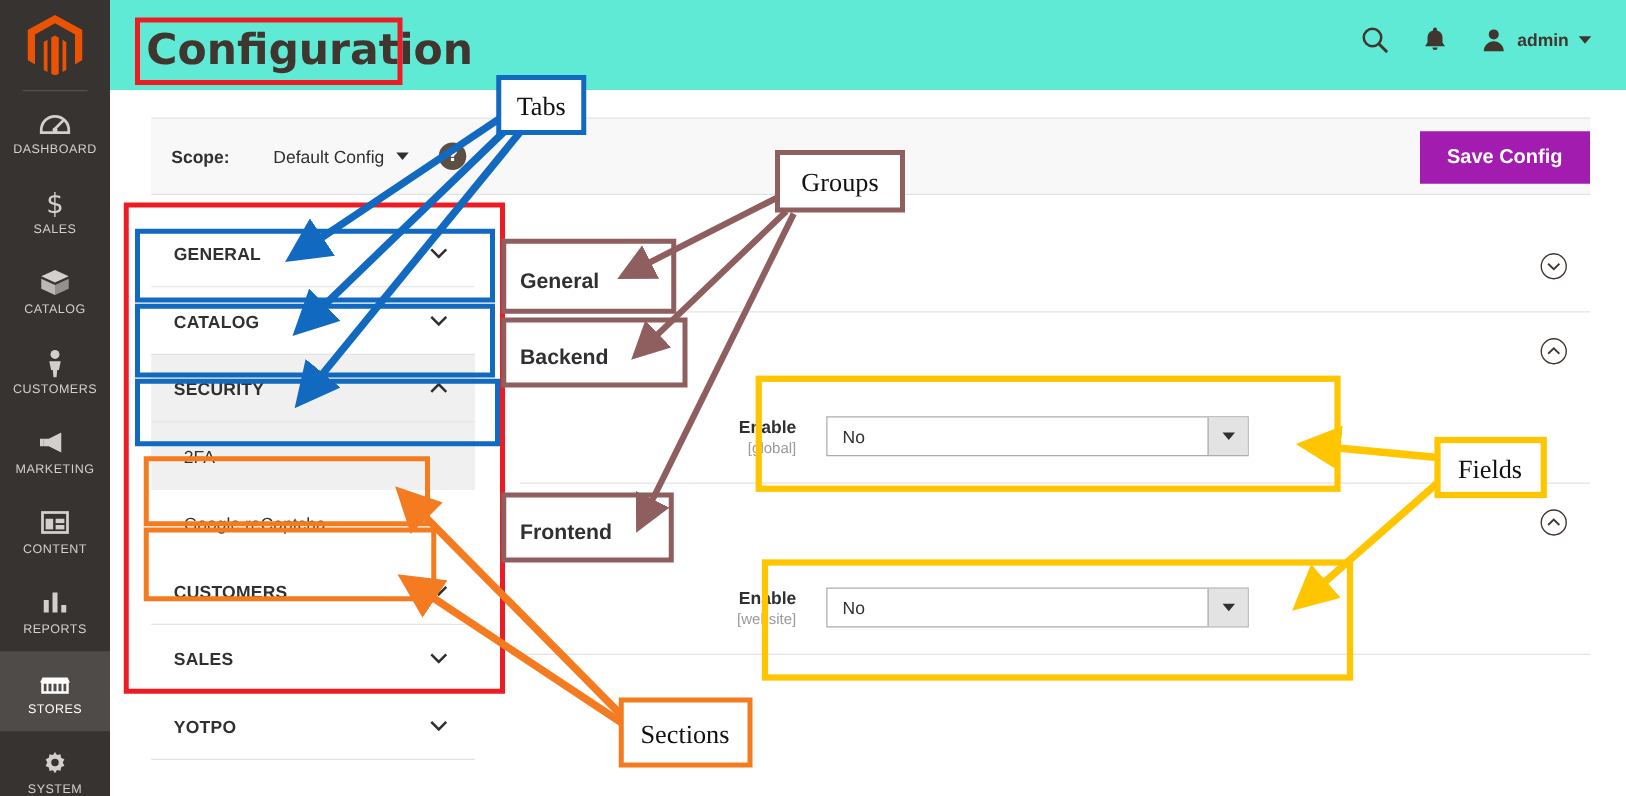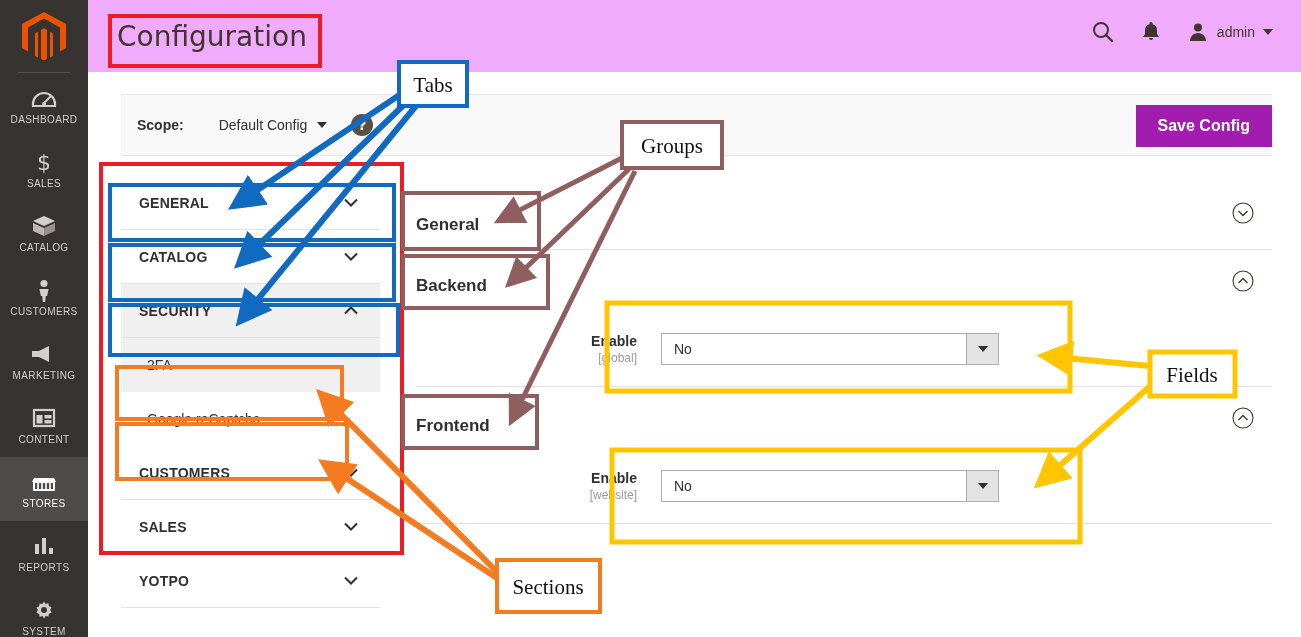--- a/index.html
+++ b/index.html
@@ -34,39 +34,40 @@
     color: #d3cfcc; text-transform: uppercase;
   }
   .rail-item.active .rail-label { color: #ffffff; }
   .rail-ico { width: 26px; height: 24px; display: block; }
   .rail-ico svg { width: 100%; height: 100%; display: block; fill: #d3cfcc; }
   .rail-item.active .rail-ico svg { fill: #ffffff; }
 
   
   .topbar {
     position: absolute; left: 88px; top: 0; right: 0; height: 72px;
-    background: #f0abfc;
+    background: #5eead4;
+    font-weight: bold;
   }
   .topbar-tools {
     position: absolute; right: 28px; top: 20px;
     display: flex; align-items: center; gap: 26px;
   }
   .tool-ico svg { display: block; }
   .admin-user {
     display: flex; align-items: center; gap: 8px;
     color: #41362f; font-size: 14px; cursor: pointer;
   }
   .caret-down {
     width: 0; height: 0; border-left: 5px solid transparent;
     border-right: 5px solid transparent; border-top: 6px solid #41362f;
   }
 
   .page-title {
     position: absolute; left: 117px; top: 20px;
-    font-size: 28px; color: #41362f; font-weight: 400;
+    font-size: 34px; color: #41362f; font-weight: 700;
     font-family: "DejaVu Sans", sans-serif;
     white-space: nowrap;
   }
 
   
   .scopebar {
     position: absolute; left: 121px; top: 94px; right: 29px; height: 62px;
     background: #f8f8f8; border-top: 1px solid #e3e3e3; border-bottom: 1px solid #e3e3e3;
     display: flex; align-items: center;
   }
@@ -235,40 +236,40 @@
         <svg viewBox="0 0 26 24">
             <rect x="3" y="4" width="20" height="16" fill="none" stroke="#d3cfcc" stroke-width="2.2"></rect>
             <rect x="5.5" y="9" width="6" height="8.5"></rect>
             <rect x="13.5" y="9" width="7" height="3.5"></rect>
             <rect x="13.5" y="14" width="7" height="3.5"></rect>
           </svg>
       </span>
       <span class="rail-label">CONTENT</span>
     </div>
 
+    <div class="rail-item">
+      <span class="rail-ico">
+        <svg viewBox="0 0 26 24">
+            <rect x="4" y="10" width="4" height="10"></rect>
+            <rect x="11" y="4" width="4" height="16"></rect>
+            <rect x="18" y="14" width="4" height="6"></rect>
+          </svg>
+      </span>
+      <span class="rail-label">REPORTS</span>
+    </div>
+
     <div class="rail-item active">
       <span class="rail-ico">
         <svg viewBox="0 0 26 24">
             <path d="M3 8h20l2 4H1z" fill="#fff"></path>
             <rect x="3" y="12" width="20" height="8" fill="none" stroke="#fff" stroke-width="2"></rect>
             <path d="M7 12v8M11 12v8M15 12v8M19 12v8" stroke="#fff" stroke-width="1.6"></path>
           </svg>
       </span>
       <span class="rail-label">STORES</span>
-    </div>
-
-    <div class="rail-item">
-      <span class="rail-ico">
-        <svg viewBox="0 0 26 24">
-            <rect x="4" y="10" width="4" height="10"></rect>
-            <rect x="11" y="4" width="4" height="16"></rect>
-            <rect x="18" y="14" width="4" height="6"></rect>
-          </svg>
-      </span>
-      <span class="rail-label">REPORTS</span>
     </div>
 
     <div class="rail-item">
       <span class="rail-ico">
         <svg viewBox="0 0 26 24">
             <path d="M13 3.5l1.6 2.4 2.8-.6.5 2.8 2.6 1.2-1.3 2.6 1.3 2.6-2.6 1.2-.5 2.8-2.8-.6L13 20.5l-1.6-2.4-2.8.6-.5-2.8L5.5 14.7 6.8 12 5.5 9.4l2.6-1.2.5-2.8 2.8.6z"></path>
             <circle cx="13" cy="12" r="3" fill="#373330"></circle>
           </svg>
       </span>
       <span class="rail-label">SYSTEM</span>

